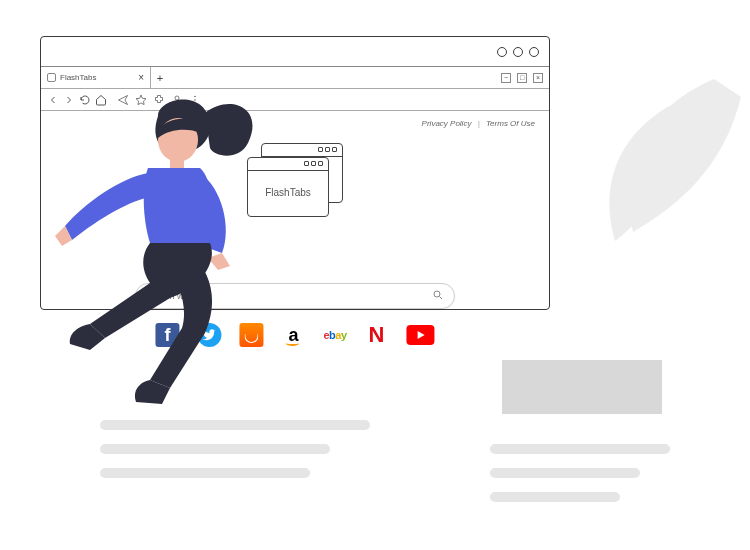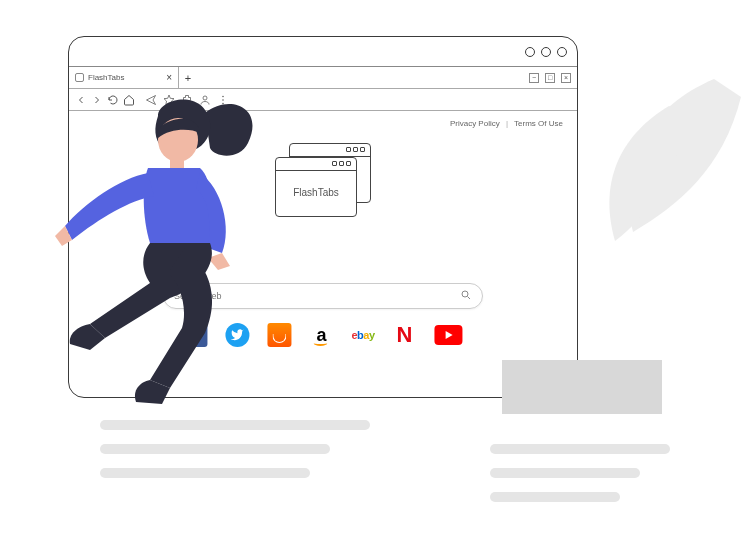--- a/index.html
+++ b/index.html
@@ -1,21 +1,21 @@
 <!DOCTYPE html>
 <html><head>
 <meta charset="utf-8">
 <style>
 * { margin: 0; padding: 0; box-sizing: border-box; }
 body { width: 750px; height: 550px; background: #fff; font-family: Arial, sans-serif; position: relative; overflow: hidden; }
 
 
 .browser {
-  position: absolute; top: 36px; left: 40px; width: 510px; height: 362px;
-  border: 1px solid #3a3a3a; border-radius: 16px; background: #fff; margin-left: 28px;
+  position: absolute; top: 36px; left: 40px; width: 510px; height: 274px;
+  border: 1px solid #3a3a3a; border-radius: 4px; background: #fff;
 }
 
 
 .dots { position: absolute; top: 10px; right: 10px; display: flex; gap: 6px; }
 .dot { width: 10px; height: 10px; border: 1.5px solid #3a3a3a; border-radius: 50%; }
 
 
 .titlebar { height: 30px; border-bottom: 1px solid #888; }
 .tabstrip { height: 22px; border-bottom: 1px solid #aaa; display: flex; align-items: stretch; background: #fff; }
 .tab {
@@ -31,21 +31,21 @@
 
 .urlbar { height: 22px; border-bottom: 1px solid #aaa; display: flex; align-items: center; padding: 0 6px; gap: 4px; }
 .navicon { width: 12px; height: 12px; display: flex; align-items: center; justify-content: center; font-size: 10px; color: #555; }
 .navicon svg { width: 12px; height: 12px; }
 .addr { flex: 1; height: 14px; border: 1px solid #aaa; border-radius: 7px; font-size: 8px; color: #555; display: flex; align-items: center; padding: 0 6px; }
 .addr .path { color: #aaa; }
 .right-icons { display: flex; gap: 6px; align-items: center; padding-left: 6px; }
 
 
 .page { position: relative; height: calc(100% - 30px - 22px - 22px); }
-.links { position: absolute; top: 8px; right: 14px; font-size: 8px; color: #666; }
+.links { position: absolute; top: 8px; right: 14px; font-size: 8px; color: #666; font-style: italic; }
 .links span { cursor: pointer; }
 .sep { margin: 0 4px; color: #aaa; }
 
 .logo-wrap { position: absolute; top: 32px; left: 50%; transform: translateX(-50%); }
 .logo-back, .logo-front {
   width: 82px; height: 60px; border: 1.5px solid #444; border-radius: 4px; background: #fff;
   position: relative;
 }
 .logo-back { position: absolute; top: 0; left: 14px; }
 .logo-front { position: absolute; top: 14px; left: 0; display: flex; align-items: center; justify-content: center; }

